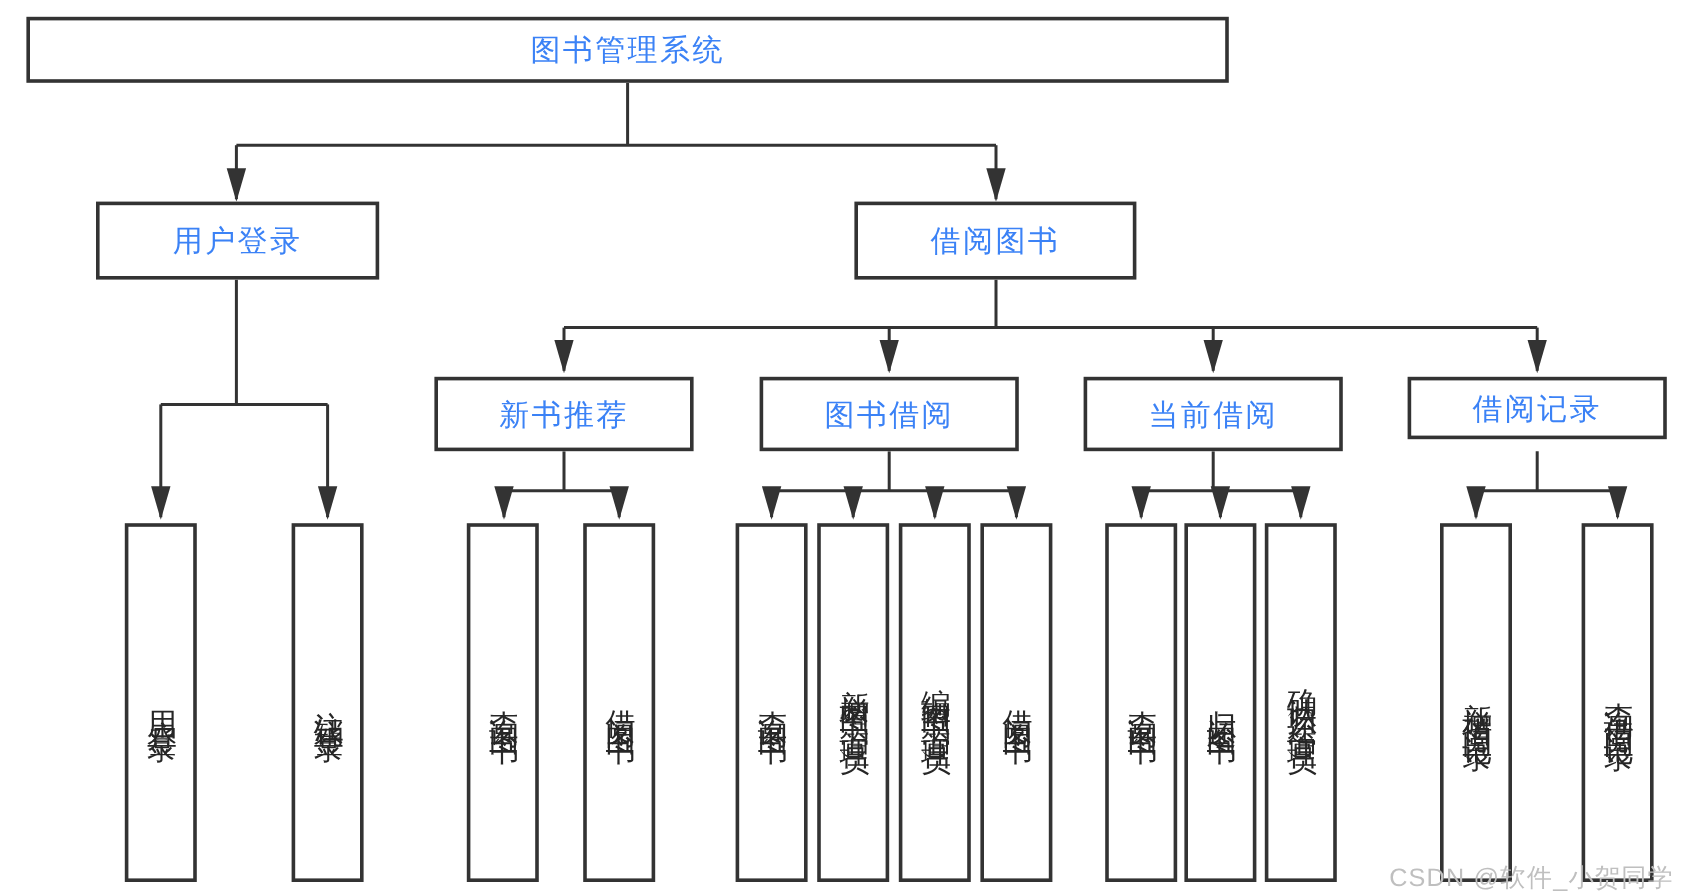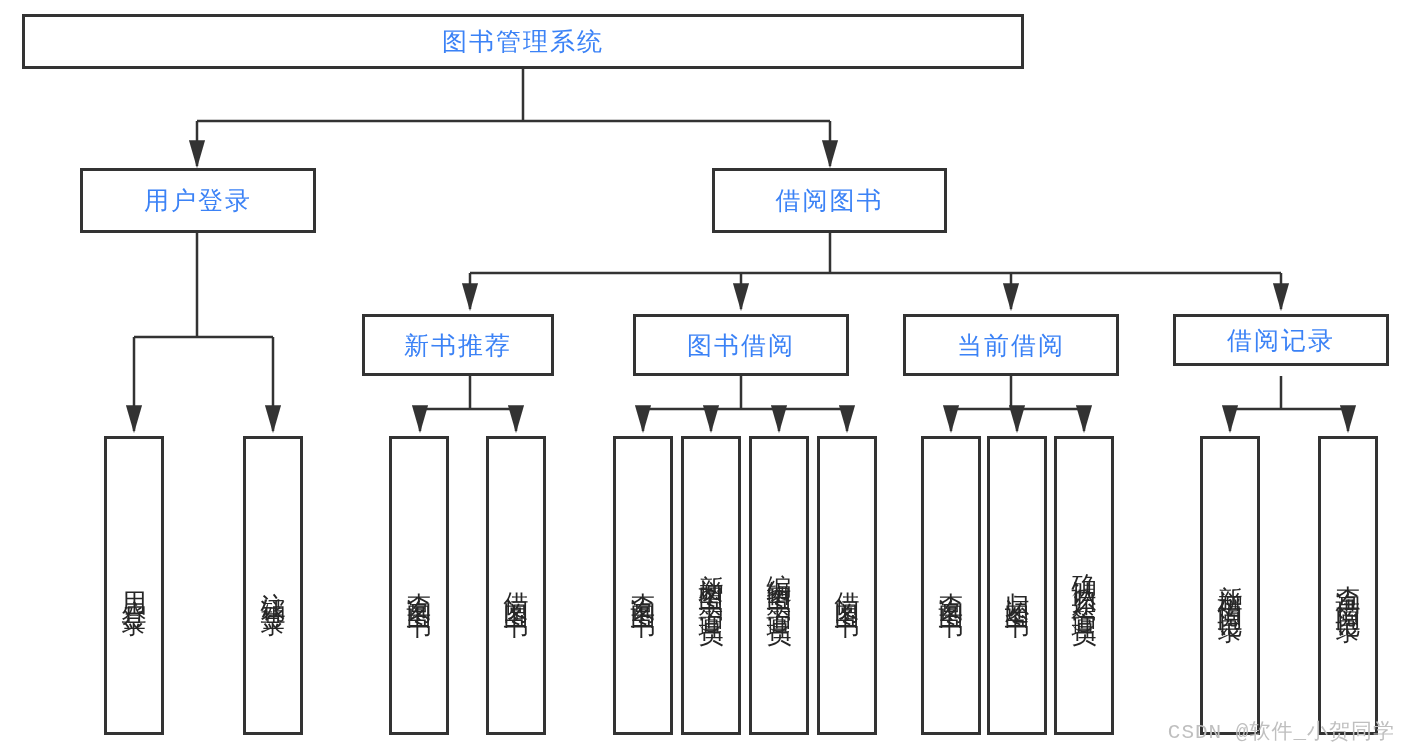--- a/index.html
+++ b/index.html
@@ -16,21 +16,21 @@
   }
   .box span{
     font-size:25px;letter-spacing:2px;color:#3b82f6;white-space:nowrap;
   }
   .tall span{
     writing-mode:vertical-rl;text-orientation:mixed;
     font-size:25px;letter-spacing:7px;color:#262626;line-height:1;
   }
   .watermark{
     position:absolute;right:10px;bottom:2px;z-index:6;
-    font-size:21px;color:#bfbfbf;letter-spacing:1px;white-space:nowrap;font-family:Liberation Mono, monospace;
+    font-size:21px;color:#bfbfbf;letter-spacing:1px;white-space:nowrap;
   }
 </style>
 </head>
 <body>
 
 <div id="canvas">
 
   <svg class="wires" width="1405" height="747" viewBox="0 0 1405 747">
     <defs>
       <marker id="arrow" markerUnits="userSpaceOnUse" markerWidth="28" markerHeight="17" viewBox="0 0 26 15" refX="24" refY="7.5" orient="auto">
@@ -73,21 +73,21 @@
     <span>图书管理系统</span>
   </div>
 
   <div class="box" style="left:80px;top:168px;width:236px;height:65px">
     <span>用户登录</span>
   </div>
   <div class="box" style="left:712px;top:168px;width:235px;height:65px">
     <span>借阅图书</span>
   </div>
 
-  <div class="box" style="left:362px;top:314px;width:192px;height:62px">
+  <div class="box" style="left:362px;top:314px;width:216px;height:62px">
     <span>新书推荐</span>
   </div>
   <div class="box" style="left:633px;top:314px;width:216px;height:62px">
     <span>图书借阅</span>
   </div>
   <div class="box" style="left:903px;top:314px;width:216px;height:62px">
     <span>当前借阅</span>
   </div>
   <div class="box" style="left:1173px;top:314px;width:216px;height:52px">
     <span>借阅记录</span>

